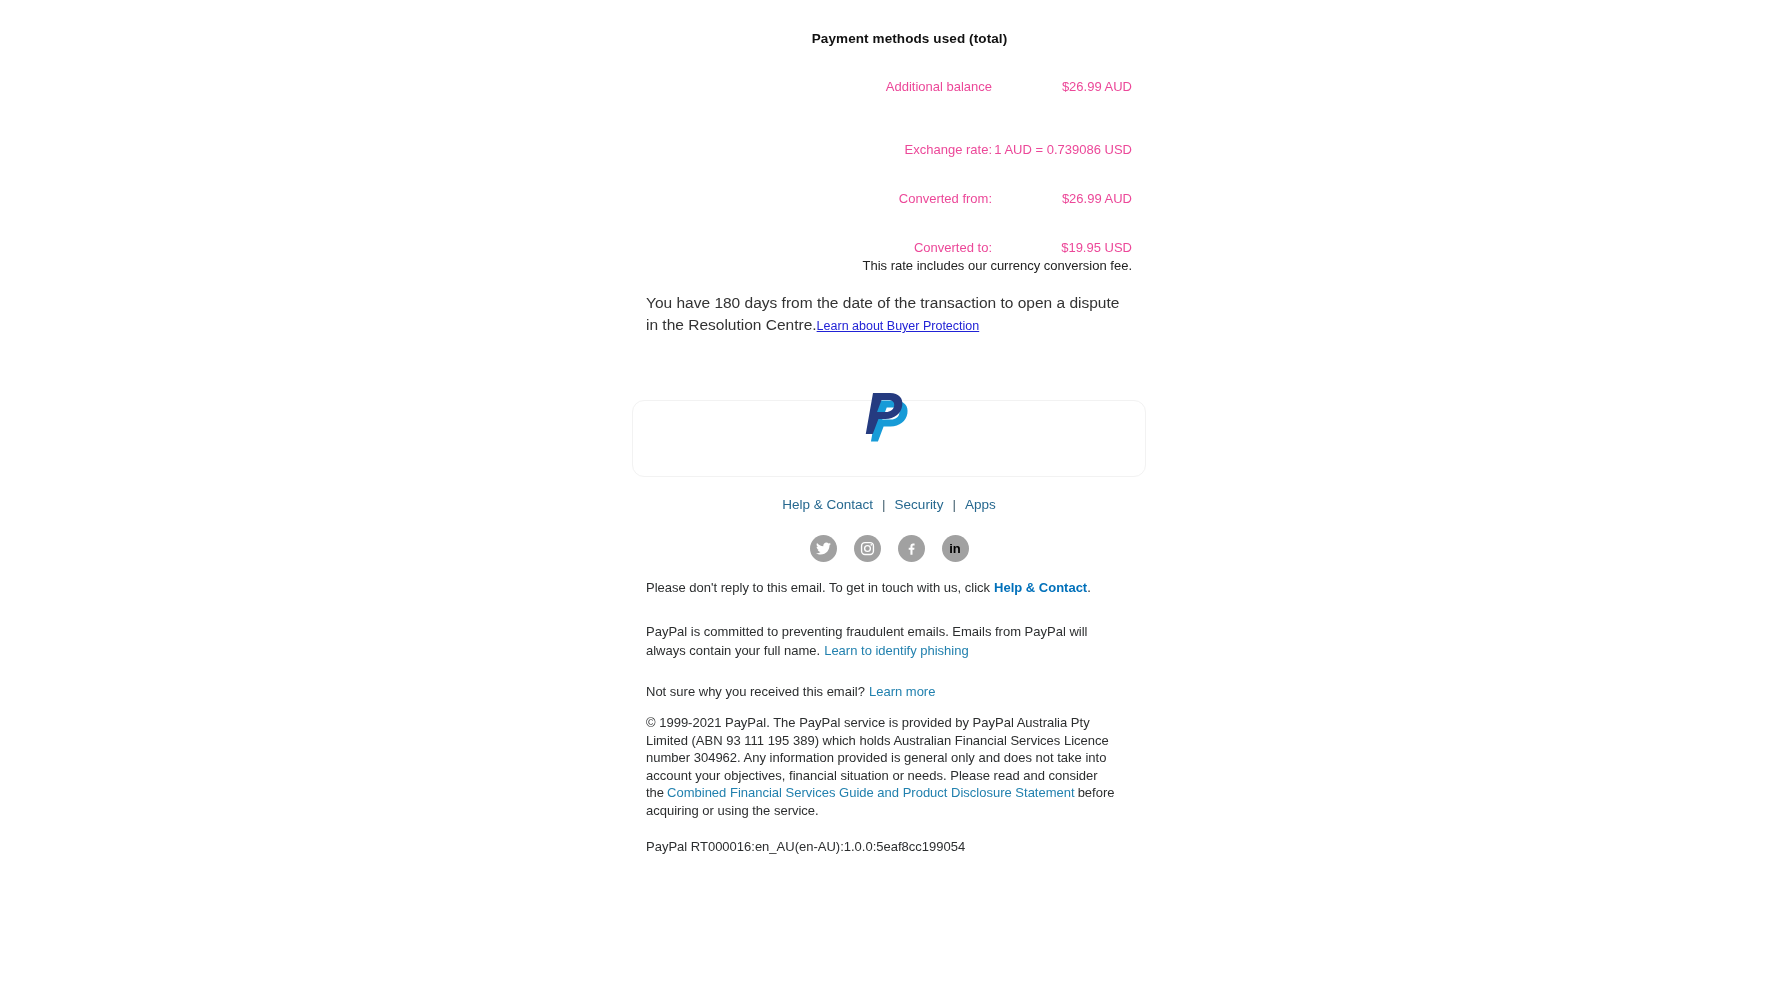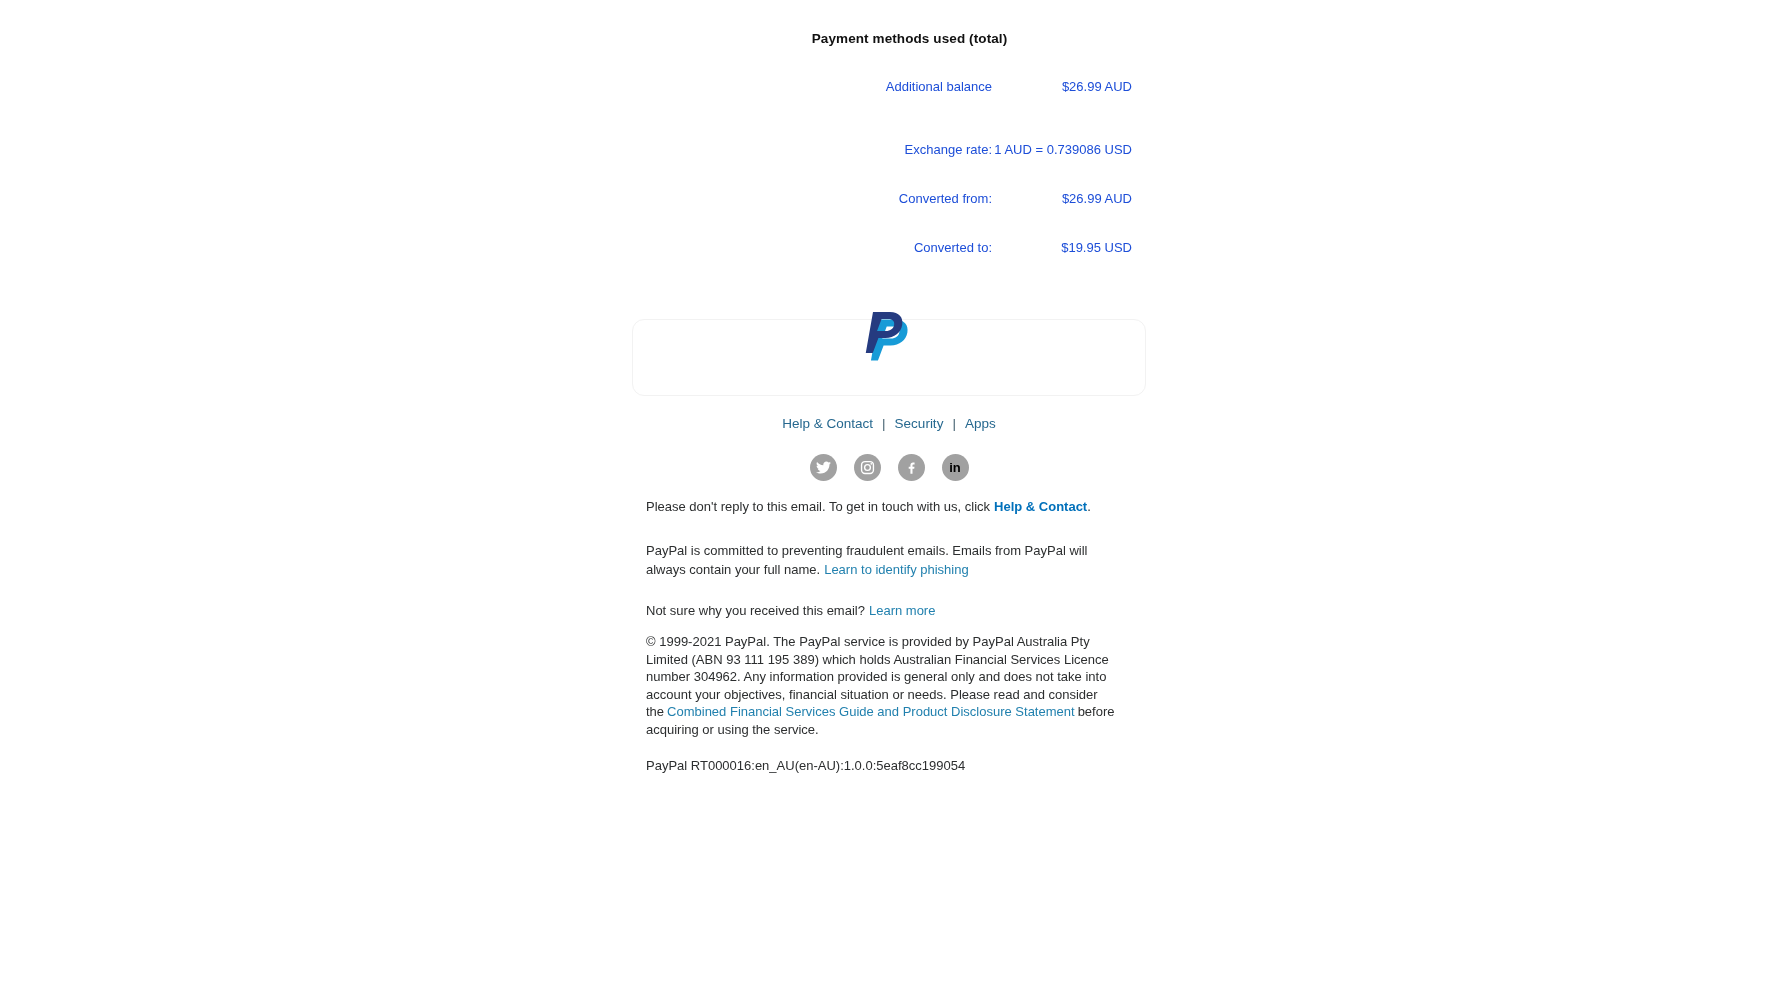--- a/index.html
+++ b/index.html
@@ -13,21 +13,21 @@
   .page { width: 486px; margin: 0 auto; padding-top: 31px; }
 
   
   .payment { width: 445px; margin-left: auto; }
   .payment-title {
     font-size: 13.5px; font-weight: bold; color: #111;
     text-align: center; margin-bottom: 9px; letter-spacing: .1px;
   }
   .pay-row {
     display: flex; justify-content: flex-end; align-items: flex-start;
-    font-size: 13px; line-height: 17px; color: #1d4ed8; margin-top: 32px;
+    font-size: 13px; line-height: 17px; color: #ec4899; margin-top: 32px;
   }
   .pay-row .pay-label { text-align: right; }
   .pay-row .pay-value { width: 140px; text-align: right; }
   .pay-gap { height: 14px; }
   .fee-note {
     font-size: 13px; line-height: 17px; color: #222;
     text-align: right; margin-top: 1px;
   }
 
   
@@ -122,23 +122,25 @@
     </div>
     <div class="pay-row">
       <span class="pay-label">Converted from:</span>
       <span class="pay-value">$26.99 AUD</span>
     </div>
     <div class="pay-row">
       <span class="pay-label">Converted to:</span>
       <span class="pay-value">$19.95 USD</span>
     </div>
 
+    <div class="fee-note">This rate includes our currency conversion fee.</div>
   </section>
 
   <section class="issues">
+    <div class="issues-body"><span>You have 180 days from the date of the transaction to open a dispute in the Resolution Centre.</span><a class="buyer-link">Learn about Buyer Protection</a></div>
   </section>
 
   <section class="logo-card">
     <svg class="pp-logo" width="50" height="58" viewBox="0 0 50 58">
       <g transform="translate(9,1) skewX(-10)">
 
         <path fill="#179bd7" transform="translate(6.5,7.5)" fill-rule="evenodd" d="M0,0 H17 C26,0 31.5,5.5 31.5,13 C31.5,20.5 26,26 17,26 H10 L7,41 H0 Z
                  M9.8,7 L7.4,19 H16.2 C20.8,19 23.4,16.6 23.4,13 C23.4,9.4 20.9,7 16.6,7 Z"></path>
 
         <path fill="#253b80" fill-rule="evenodd" d="M0,0 H17 C26,0 31.5,5.5 31.5,13 C31.5,20.5 26,26 17,26 H10 L7,41 H0 Z

